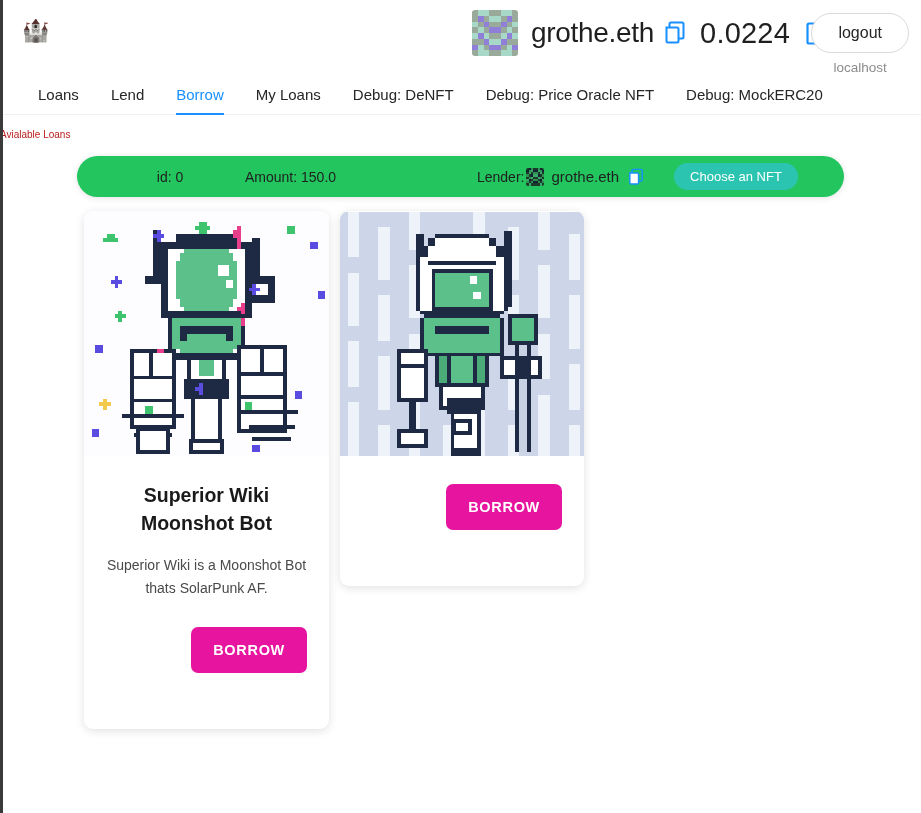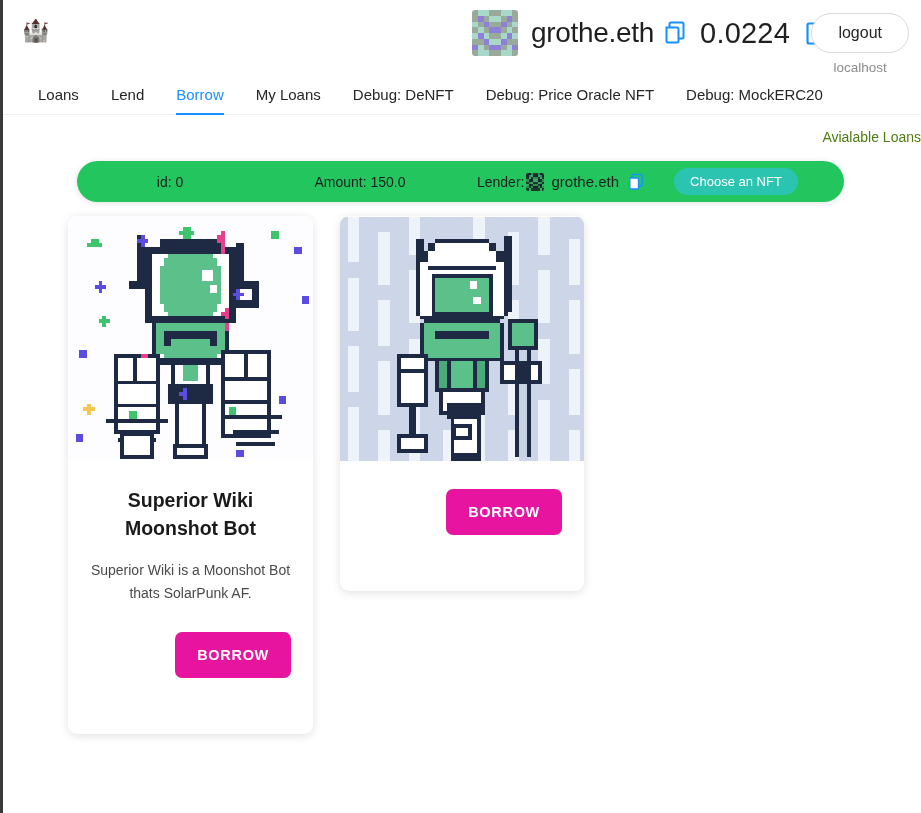--- a/index.html
+++ b/index.html
@@ -109,36 +109,36 @@
   .tab.active { color: #1890ff; }
   .tab.active::after {
     content: ""; position: absolute;
     left: 16px; right: 16px; bottom: -1px;
     height: 2px; background: #1890ff;
   }
 
   
   .main { position: relative; padding-top: 14px; }
   .section-title {
-    text-align: right; font-size: 14px; color: #4d7c0f;
+    text-align: left; font-size: 10px; color: #b91c1c;
   }
 
   .loan-row {
     margin: 16px auto 0;
     width: 767px; height: 41px;
     background: #22c55e;
     border-radius: 22px;
     box-shadow: 0 1px 6px rgba(0,0,0,0.12);
     display: flex; align-items: center;
     padding: 0 18px;
     font-size: 14px; color: #1f1f1f;
   }
   .loan-cell { display: flex; align-items: center; }
   .cell-id     { width: 150px; justify-content: center; }
-  .cell-amount { width: 230px; justify-content: center; }
+  .cell-amount { width: 230px; justify-content: flex-start; }
   .cell-lender { flex: 1; justify-content: center; gap: 0; }
   .cell-action { width: 180px; justify-content: center; }
   .mini-blockie {
     width: 18px; height: 18px; border-radius: 2px;
     display: grid; grid-template-columns: repeat(8, 1fr);
     grid-template-rows: repeat(8, 1fr); overflow: hidden;
     margin-left: 2px; flex: none;
   }
   .mini-blockie i { display: block; }
   .lender-name { font-size: 15px; margin-left: 7px; }
@@ -154,21 +154,21 @@
   
   .cards { position: relative; margin-top: 14px; height: 600px; }
   .card {
     position: absolute;
     background: #ffffff;
     border-radius: 9px;
     box-shadow: 0 2px 10px rgba(0,0,0,0.12);
     overflow: hidden;
     display: flex; flex-direction: column;
   }
-  .card-1 { left: 68px; top: 0;  width: 245px; }
+  .card-1 { left: 84px; top: 0;  width: 245px; }
   .card-2 { left: 340px; top: 0; width: 244px; }
   .card-art { width: 100%; height: 245px; display: block; }
   .card-body { padding: 26px 22px 0; text-align: center; flex: 1; }
   .card-title {
     font-size: 19.5px; font-weight: bold; color: #1a1a1a;
     line-height: 1.42;
   }
   .card-desc {
     margin-top: 17px;
     font-size: 14px; color: #4a4a4a; line-height: 1.6;

